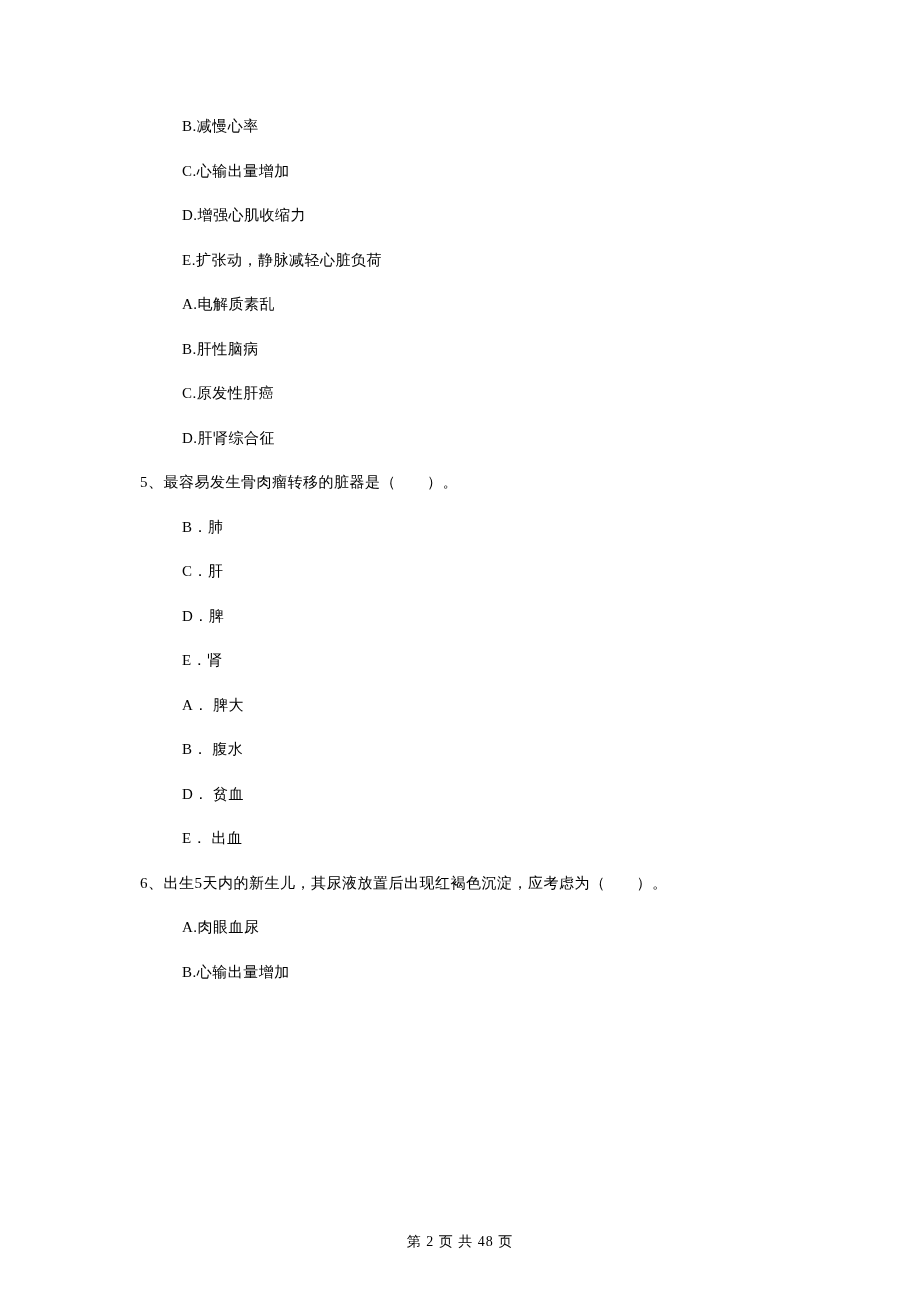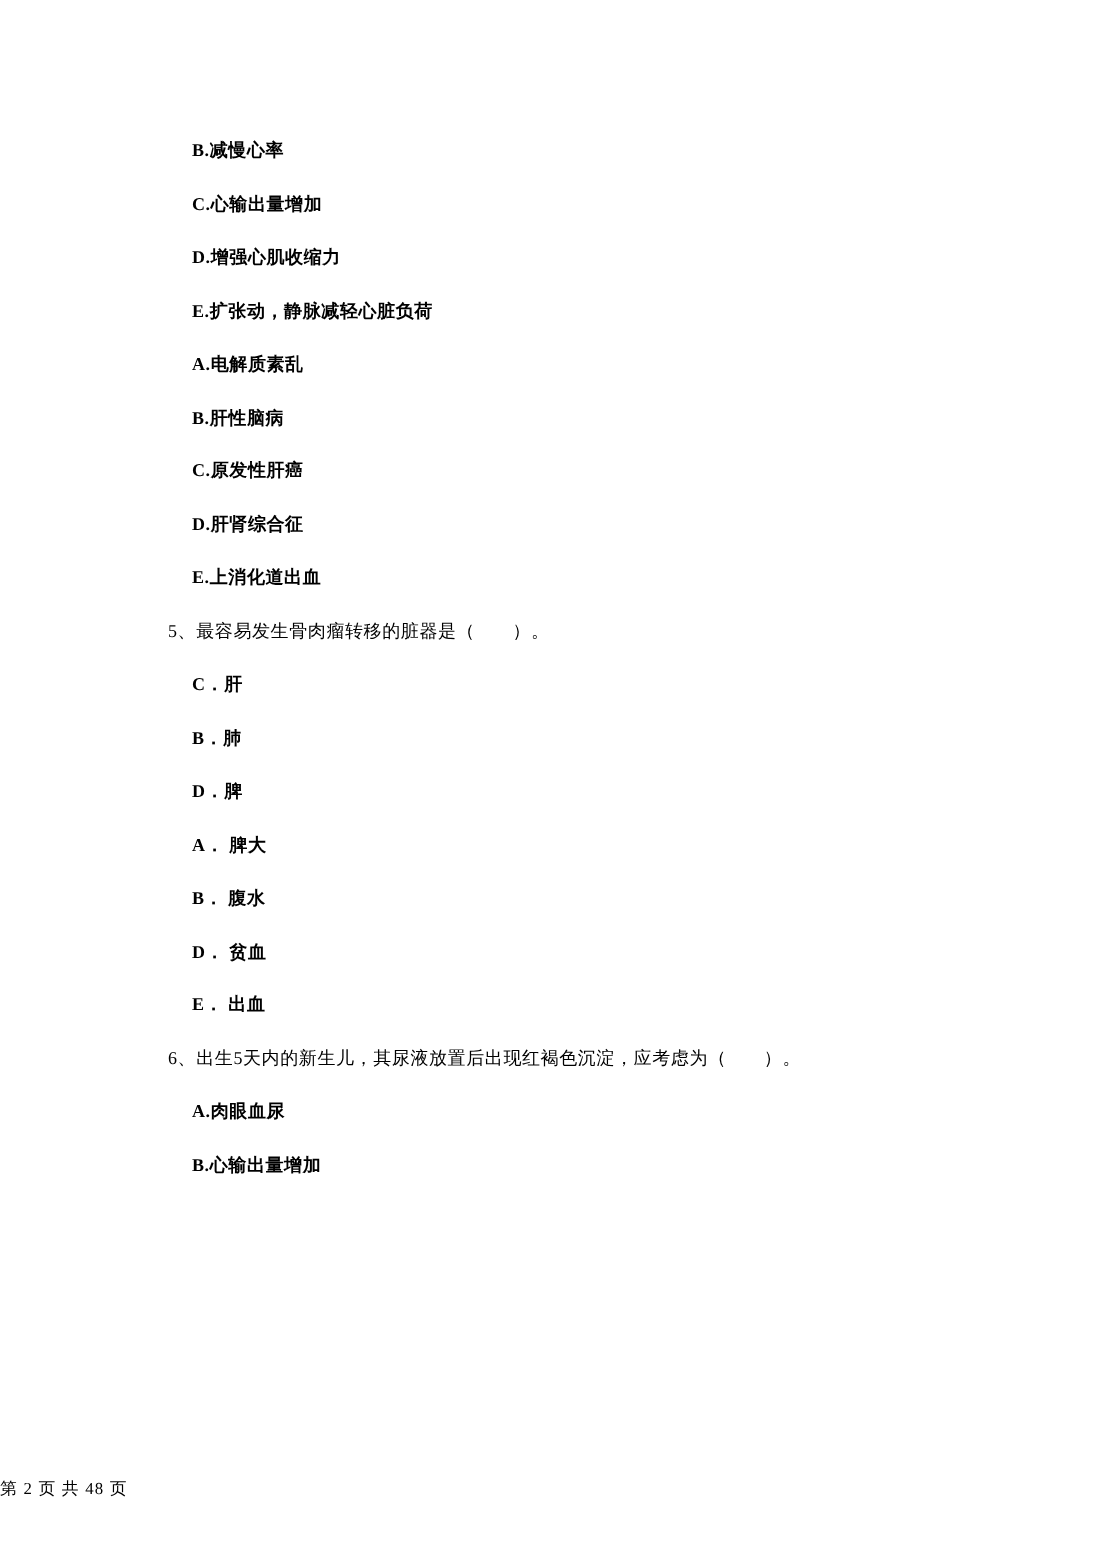--- a/index.html
+++ b/index.html
@@ -8,58 +8,58 @@
     font-family: "SimSun", "宋体", serif;
     font-size: 15px;
     color: #000;
     position: relative;
     line-height: 1.5;
   }
   .page {
     padding: 115px 140px 0 140px;
   }
   .option {
-    margin-left: 20px;
+    margin-left: 42px;
     margin-bottom: 22px;
     letter-spacing: 0.5px;
-    font-weight: bold;
   }
   .question {
     margin-bottom: 22px;
     letter-spacing: 0.5px;
   }
   .footer {
     position: absolute;
     bottom: 50px;
     left: 0;
     width: 100%;
+    text-align: center;
     font-size: 14px;
     letter-spacing: 1px;
   }
 </style>
 </head>
 <body>
 
 <div class="page">
 
   <div class="option">B.减慢心率</div>
   <div class="option">C.心输出量增加</div>
   <div class="option">D.增强心肌收缩力</div>
   <div class="option">E.扩张动，静脉减轻心脏负荷</div>
 
   <div class="option">A.电解质素乱</div>
   <div class="option">B.肝性脑病</div>
   <div class="option">C.原发性肝癌</div>
   <div class="option">D.肝肾综合征</div>
-  <div class="option">E.上消化道出血</div>
 
   <div class="question">5、最容易发生骨肉瘤转移的脏器是（　　）。</div>
+  <div class="option">B．肺</div>
   <div class="option">C．肝</div>
-  <div class="option">B．肺</div>
   <div class="option">D．脾</div>
+  <div class="option">E．肾</div>
 
   <div class="option">A． 脾大</div>
   <div class="option">B． 腹水</div>
   <div class="option">D． 贫血</div>
   <div class="option">E． 出血</div>
 
   <div class="question">6、出生5天内的新生儿，其尿液放置后出现红褐色沉淀，应考虑为（　　）。</div>
   <div class="option">A.肉眼血尿</div>
   <div class="option">B.心输出量增加</div>
 

